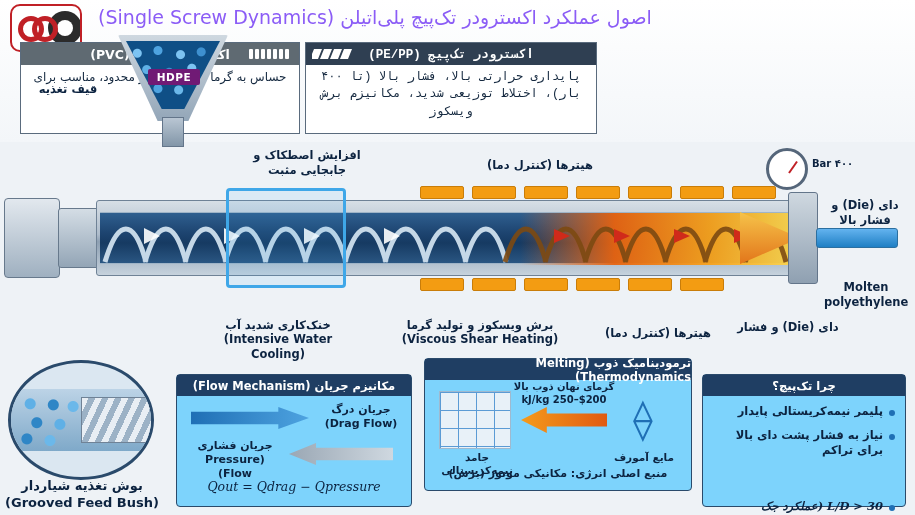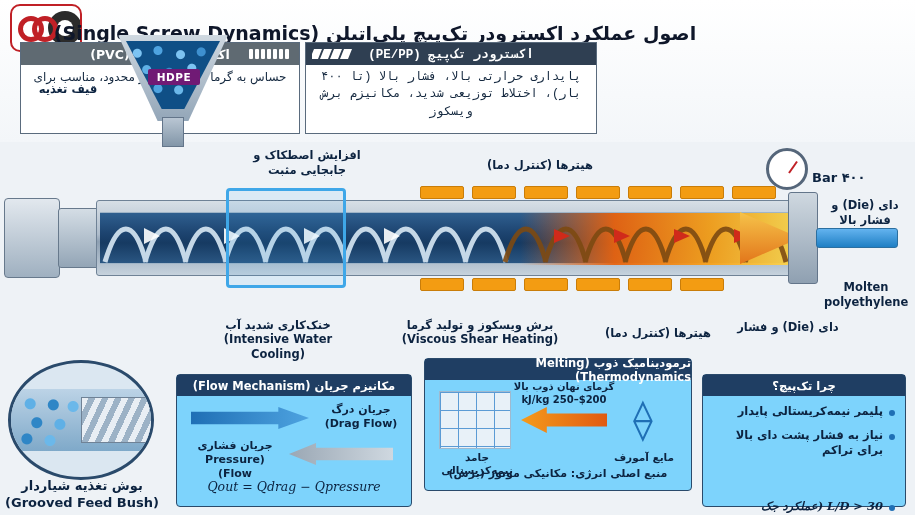--- a/index.html
+++ b/index.html
@@ -14,24 +14,23 @@
   .root { position:absolute; inset:0; }
 
   
   .top-strip {
     position:absolute; left:0; top:0; width:915px; height:142px;
     background: linear-gradient(#ffffff, #f3f6f9);
   }
   .title {
     position:absolute; right:180px; top:6px; width:720px;
     text-align:center;
-    font-size:19px; font-weight:bold; color:#0f172a;
+    font-size:19px; font-weight:normal; color:#8b5cf6;
     line-height:1.25;
     direction: rtl;
-    margin-top: 16px;
   }
   .logo {
     position:absolute; left:10px; top:4px; width:72px; height:48px;
     background:#ffffff; border:2px solid #c02026; border-radius:10px;
     overflow:hidden;
   }
   .logo .gear {
     position:absolute; left:36px; top:5px; width:34px; height:34px;
     border-radius:50%; background:#2b2b2b;
   }
@@ -160,21 +159,21 @@
   }
   .gauge {
     position:absolute; left:766px; top:8px; width:42px; height:42px;
     border-radius:50%; background:#fff; border:3px solid #55667a;
   }
   .gauge:after {
     content:""; position:absolute; left:19px; top:8px; width:2px; height:14px;
     background:#c02026; transform-origin: 50% 100%; transform: rotate(35deg);
   }
   .bar-label {
-    position:absolute; left:812px; top:30px; font-size:13px; font-weight:bold; color:#0c2340;
+    position:absolute; left:812px; top:18px; font-size:10px; font-weight:bold; color:#0c2340;
   }
 
   
   .mlabel {
     position:absolute; font-size:11.5px; color:#0c2340; font-weight:bold;
     line-height:1.3; direction:rtl;
   }
   .mlabel.ltr { direction:ltr; }
   .mlabel.center { text-align:center; }
 

